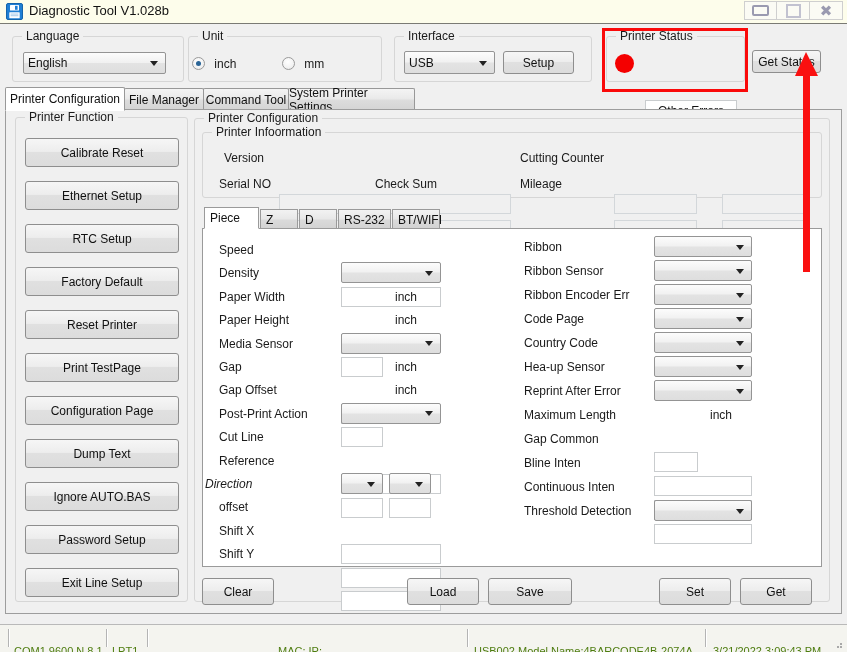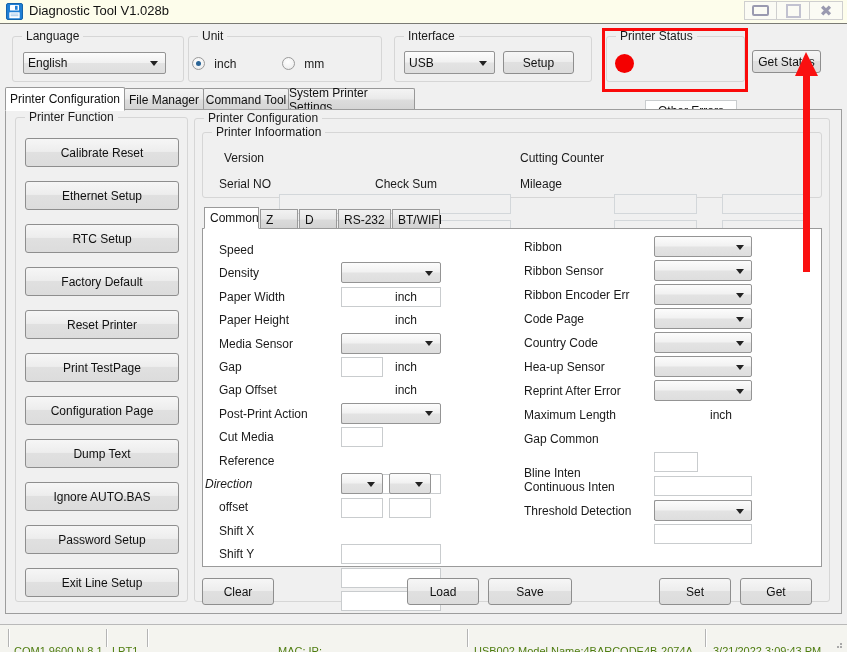--- a/index.html
+++ b/index.html
@@ -363,21 +363,21 @@
     <span class="lbl" style="left:514px; top:41px;">Cutting Counter</span>
     <div class="txtbox disabled" style="position:absolute; left:608px; top:36px; width:83px; height:20px;"></div>
     <div class="txtbox disabled" style="position:absolute; left:716px; top:36px; width:83px; height:20px;"></div>
 
     <span class="lbl" style="left:514px; top:67px;">Mileage</span>
     <div class="txtbox disabled" style="position:absolute; left:608px; top:62px; width:83px; height:20px;"></div>
     <div class="txtbox disabled" style="position:absolute; left:716px; top:62px; width:83px; height:20px;"></div>
 
     <div id="inner-tabs">
         <div class="itab active" style="left: 198px; top: 97px; width: 55px;">
-          <span>Common</span>
+          <span>Piece</span>
         </div>
         <div class="itab" style="left: 254px; top: 99px; width: 38px;">
           <span>Z</span>
         </div>
         <div class="itab" style="left: 293px; top: 99px; width: 38px;">
           <span>D</span>
         </div>
         <div class="itab" style="left: 332px; top: 99px; width: 53px;">
           <span>RS-232</span>
         </div>
@@ -408,21 +408,21 @@
         <span class="lbl" style="left: 213px; top: 250px;">Gap</span>
         <div class="txtbox" style="position: absolute; left: 335px; top: 246px; width: 42px; height: 20px;"></div>
         <span class="lbl" style="left: 389px; top: 250px;">inch</span>
         <span class="lbl" style="left: 213px; top: 273.4px;">Gap Offset</span>
         <div class="txtbox" style="position: absolute; left: 335px; top: 269.4px; width: 42px; height: 20px;"></div>
         <span class="lbl" style="left: 389px; top: 273.4px;">inch</span>
         <span class="lbl" style="left: 213px; top: 296.8px;">Post-Print  Action</span>
         <div class="combo" style="position: absolute; left: 335px; top: 292.8px; width: 100px; height: 21px;">
           <span class="arrow"></span>
         </div>
-        <span class="lbl" style="left: 213px; top: 320.2px;">Cut  Media</span>
+        <span class="lbl" style="left: 213px; top: 320.2px;">Cut  Line</span>
         <div class="txtbox" style="position: absolute; left: 335px; top: 316.2px; width: 100px; height: 20px;"></div>
         <span class="lbl" style="left: 213px; top: 343.6px;">Reference</span>
         <div class="txtbox" style="position: absolute; left: 335px; top: 339.6px; width: 42px; height: 20px;"></div>
         <div class="txtbox" style="position: absolute; left: 383px; top: 339.6px; width: 42px; height: 20px;"></div>
         <span class="lbl" style="left: 199px; top: 367px; font-style: italic;">Direction</span>
         <div class="combo" style="position: absolute; left: 335px; top: 363px; width: 42px; height: 21px;">
           <span class="arrow"></span>
         </div>
         <div class="combo" style="position: absolute; left: 383px; top: 363px; width: 42px; height: 21px;">
           <span class="arrow"></span>
@@ -461,21 +461,21 @@
         </div>
         <span class="lbl" style="left: 518px; top: 274px;">Reprint After  Error</span>
         <div class="combo" style="position: absolute; left: 648px; top: 270px; width: 98px; height: 21px;">
           <span class="arrow"></span>
         </div>
         <span class="lbl" style="left: 518px; top: 298px;">Maximum Length</span>
         <div class="txtbox" style="position: absolute; left: 648px; top: 294px; width: 44px; height: 20px;"></div>
         <span class="lbl" style="left: 704px; top: 298px;">inch</span>
         <span class="lbl" style="left: 518px; top: 322px;">Gap Common</span>
         <div class="txtbox" style="position: absolute; left: 648px; top: 318px; width: 98px; height: 20px;"></div>
-        <span class="lbl" style="left: 518px; top: 356px;">Bline  Inten</span>
+        <span class="lbl" style="left: 518px; top: 346px;">Bline  Inten</span>
         <div class="txtbox" style="position: absolute; left: 648px; top: 342px; width: 98px; height: 20px;"></div>
         <span class="lbl" style="left: 518px; top: 370px;">Continuous  Inten</span>
         <div class="txtbox" style="position: absolute; left: 648px; top: 366px; width: 98px; height: 20px;"></div>
         <span class="lbl" style="left: 518px; top: 394px;">Threshold  Detection</span>
         <div class="combo" style="position: absolute; left: 648px; top: 390px; width: 98px; height: 21px;">
           <span class="arrow"></span>
         </div>
       </div>
 
     <div class="btn" style="position:absolute; left:196px; top:468px; width:72px; height:27px;">Clear</div>

